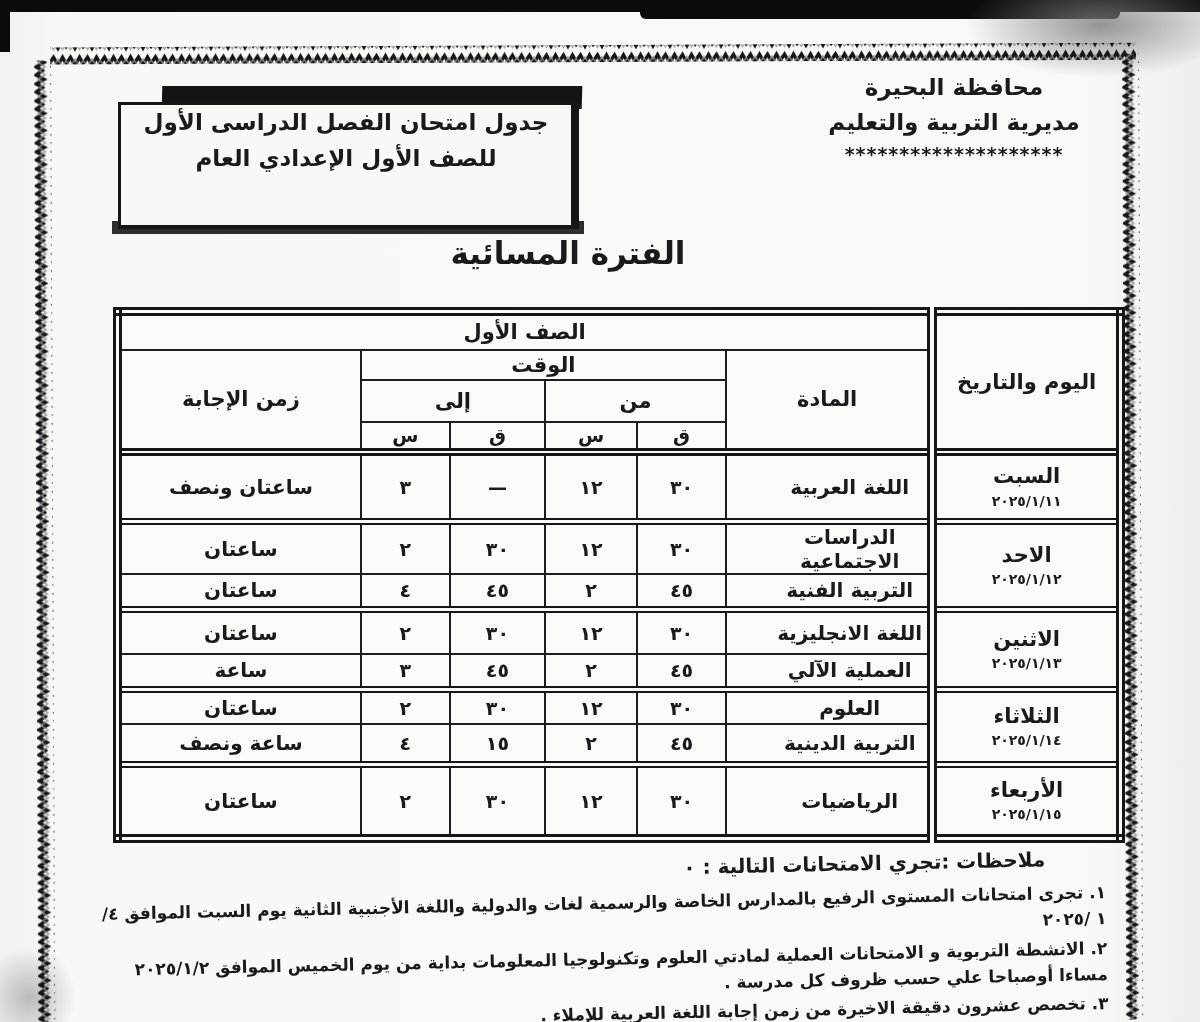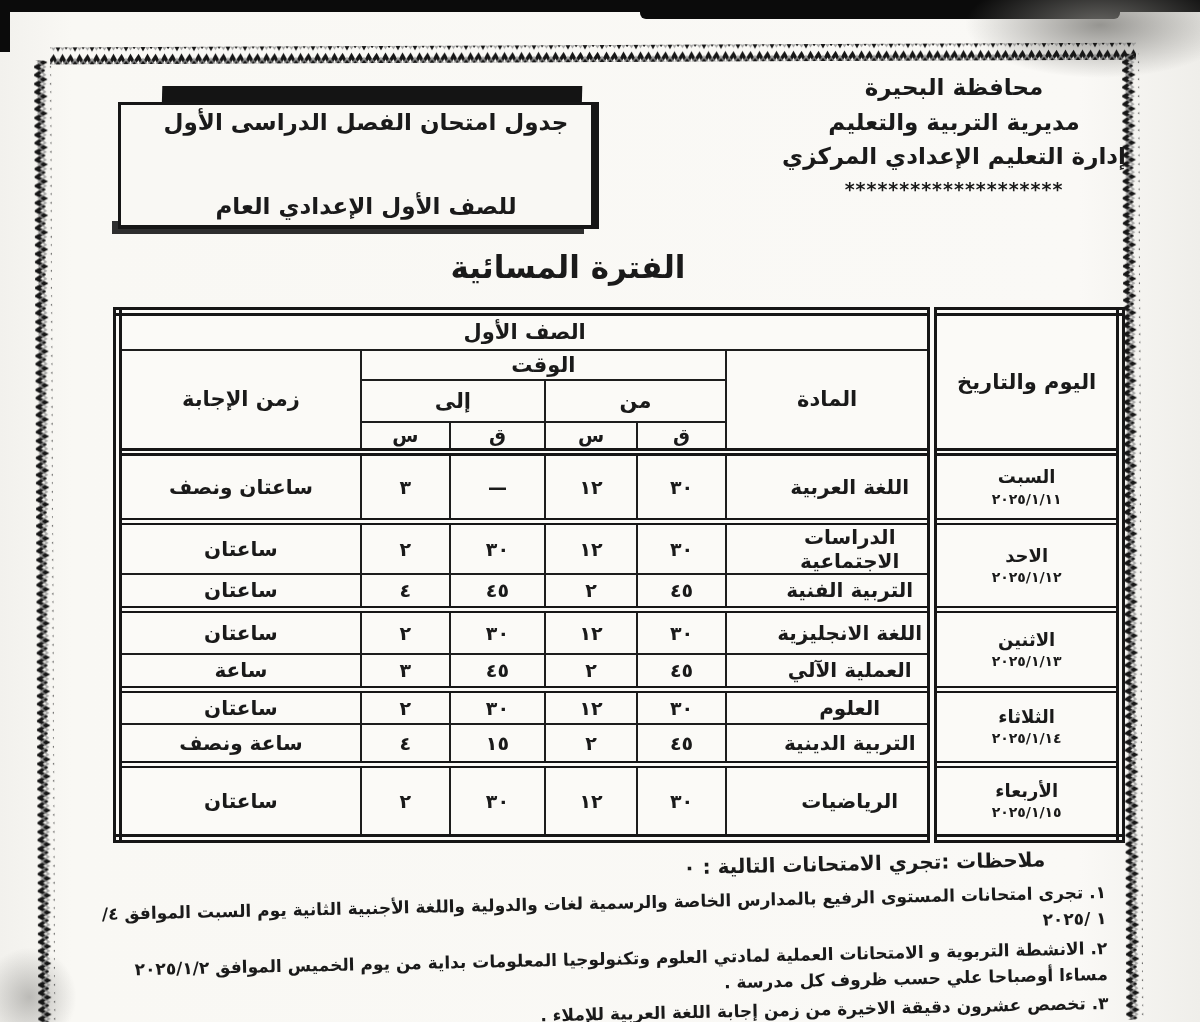--- a/index.html
+++ b/index.html
@@ -19,37 +19,37 @@
   
   .frame{position:absolute;left:0;top:0;transform:rotate(-0.25deg);}
   
   .org{position:absolute;right:60px;top:70px;width:372px;text-align:center;font-size:23px;line-height:1.5;}
   .org .stars{font-size:19px;letter-spacing:1px;margin-top:1px;}
   
   .tb-shadow-top{position:absolute;left:162px;top:86px;width:420px;height:23px;background:#141414;transform:skewX(-1.5deg);}
   .tb-shadow-bottom{position:absolute;left:112px;top:221px;width:472px;height:13px;background:#2e2e2e;}
   .title-box{position:absolute;left:118px;top:102px;width:450px;height:120px;background:#f9f8f4;
     border:3px solid #161616;border-right:8px solid #161616;border-bottom:4px solid #161616;
-    display:flex;flex-direction:column;justify-content:space-between;text-align:center;font-size:23px;line-height:1.55;padding-left:20px;}
-  
-  .section-title{position:absolute;left:408px;top:249px;width:320px;text-align:center;font-size:31px;}
+    display:flex;flex-direction:column;justify-content:flex-start;text-align:center;font-size:23px;line-height:1.55;}
+  
+  .section-title{position:absolute;left:408px;top:235px;width:320px;text-align:center;font-size:31px;}
   
   .exam-table{position:absolute;left:113px;top:307px;border-collapse:collapse;table-layout:fixed;width:1012px;
     background:#fbfaf7;}
   .exam-table td{border:2px solid #1d1d1d;text-align:center;vertical-align:middle;padding:0 3px;font-weight:bold;}
   .exam-table{border:9px double #161616;}
   .exam-table td.c-day{border-left:10px double #161616;}
   .exam-table tr.r-first td{border-top:8px double #161616;}
   .exam-table tr.r-group td{border-top:7px double #161616;}
   .hdr{font-size:21px;}
   .hdr-small{font-size:19px;}
   td.subject{font-size:20px;padding-left:48px;}
   td.num{font-size:19px;}
   td.dur{font-size:20px;}
-  .day-name{font-size:18px;line-height:1.4;}
+  .day-name{font-size:21px;line-height:1.4;}
   .day-date{font-size:14px;line-height:1.4;}
   
   .notes{position:absolute;right:95px;top:846px;width:1016px;transform:rotate(-1.25deg);transform-origin:top right;}
   .notes-heading{font-size:20px;margin-right:60px;margin-bottom:9px;}
   .note-item{font-size:17px;line-height:1.55;margin-bottom:3px;}
 </style>
 </head>
 <body>
 
 <div class="page">
@@ -72,21 +72,20 @@
       </pattern>
     </defs>
     <rect x="52" y="45" width="1086" height="17" fill="url(#zzh)"></rect>
     <rect x="36" y="58" width="17" height="964" fill="url(#zzv)"></rect>
     <rect x="1124" y="56" width="17" height="966" fill="url(#zzv)"></rect>
   </svg>
 
   <div class="org">
     <div>محافظة البحيرة</div>
     <div>مديرية التربية والتعليم</div>
-    <div>إدارة التعليم الإعدادي المركزي</div>
     <div class="stars">********************</div>
   </div>
 
   <div class="tb-shadow-top"></div>
   <div class="tb-shadow-bottom"></div>
   <div class="title-box">
     <div>جدول امتحان الفصل الدراسى الأول</div>
     <div>للصف الأول الإعدادي العام</div>
   </div>
 

